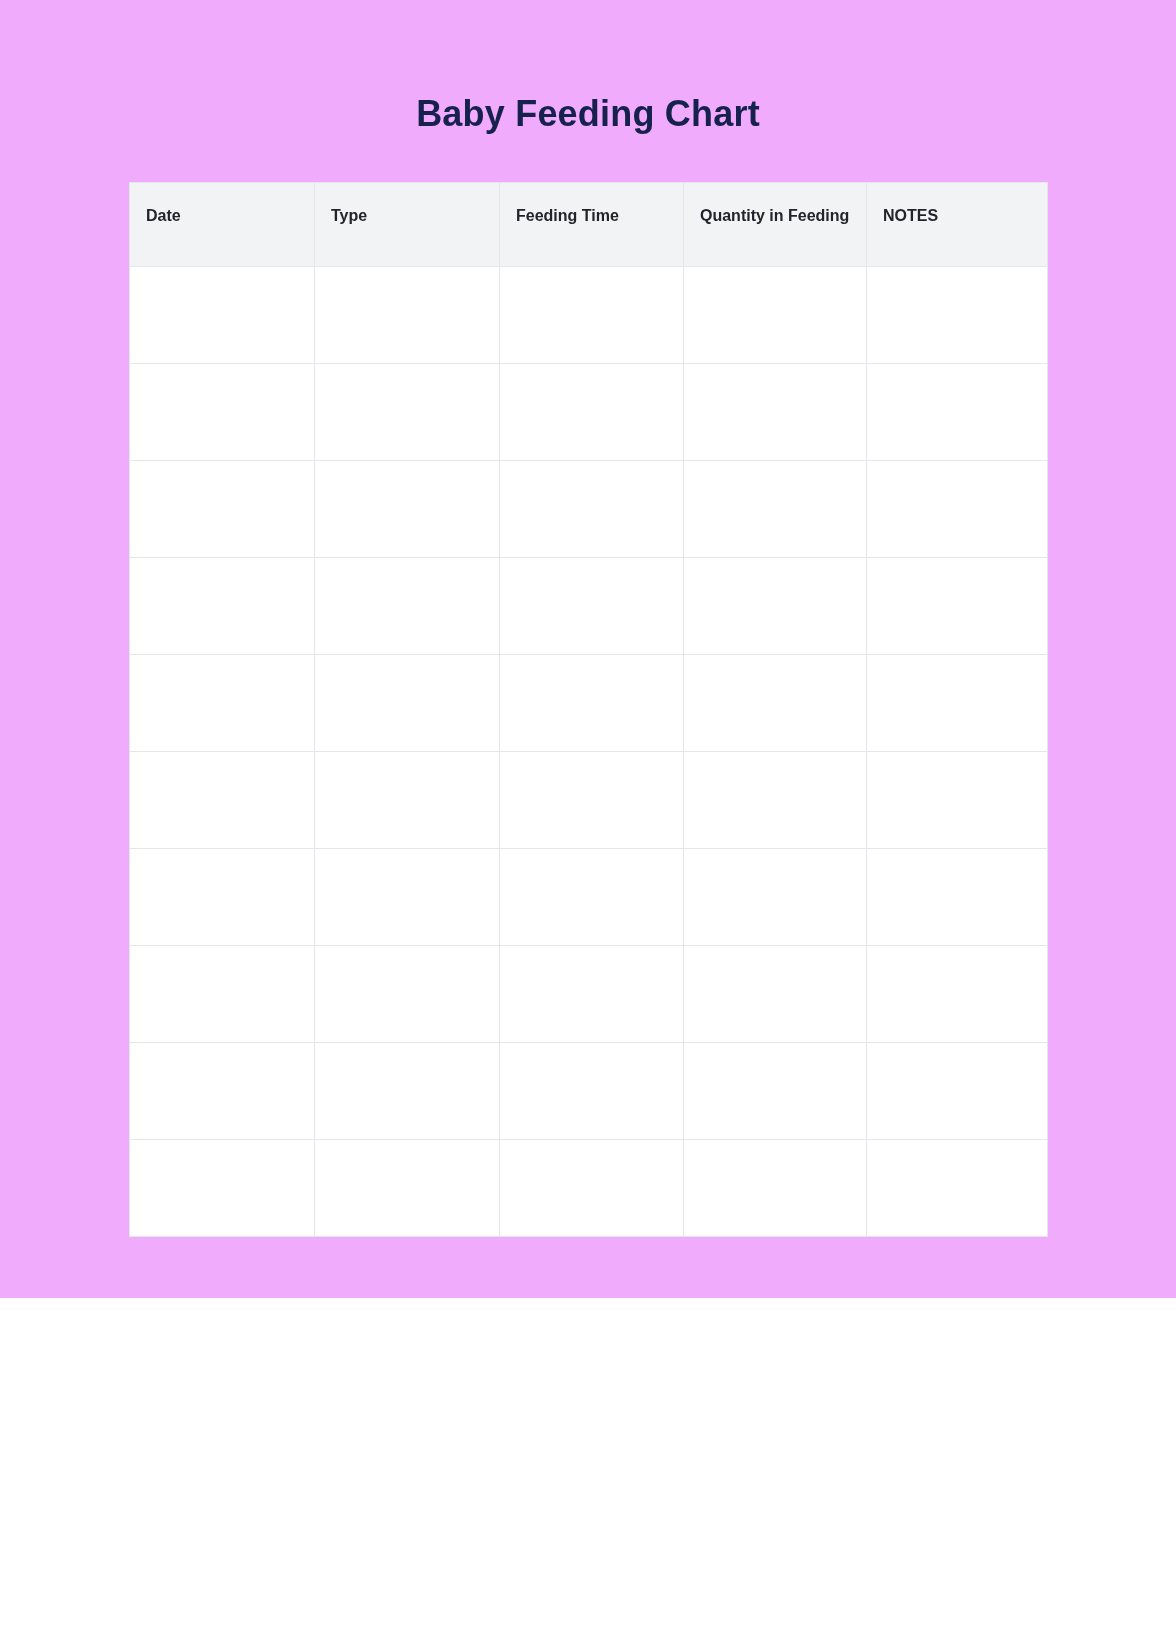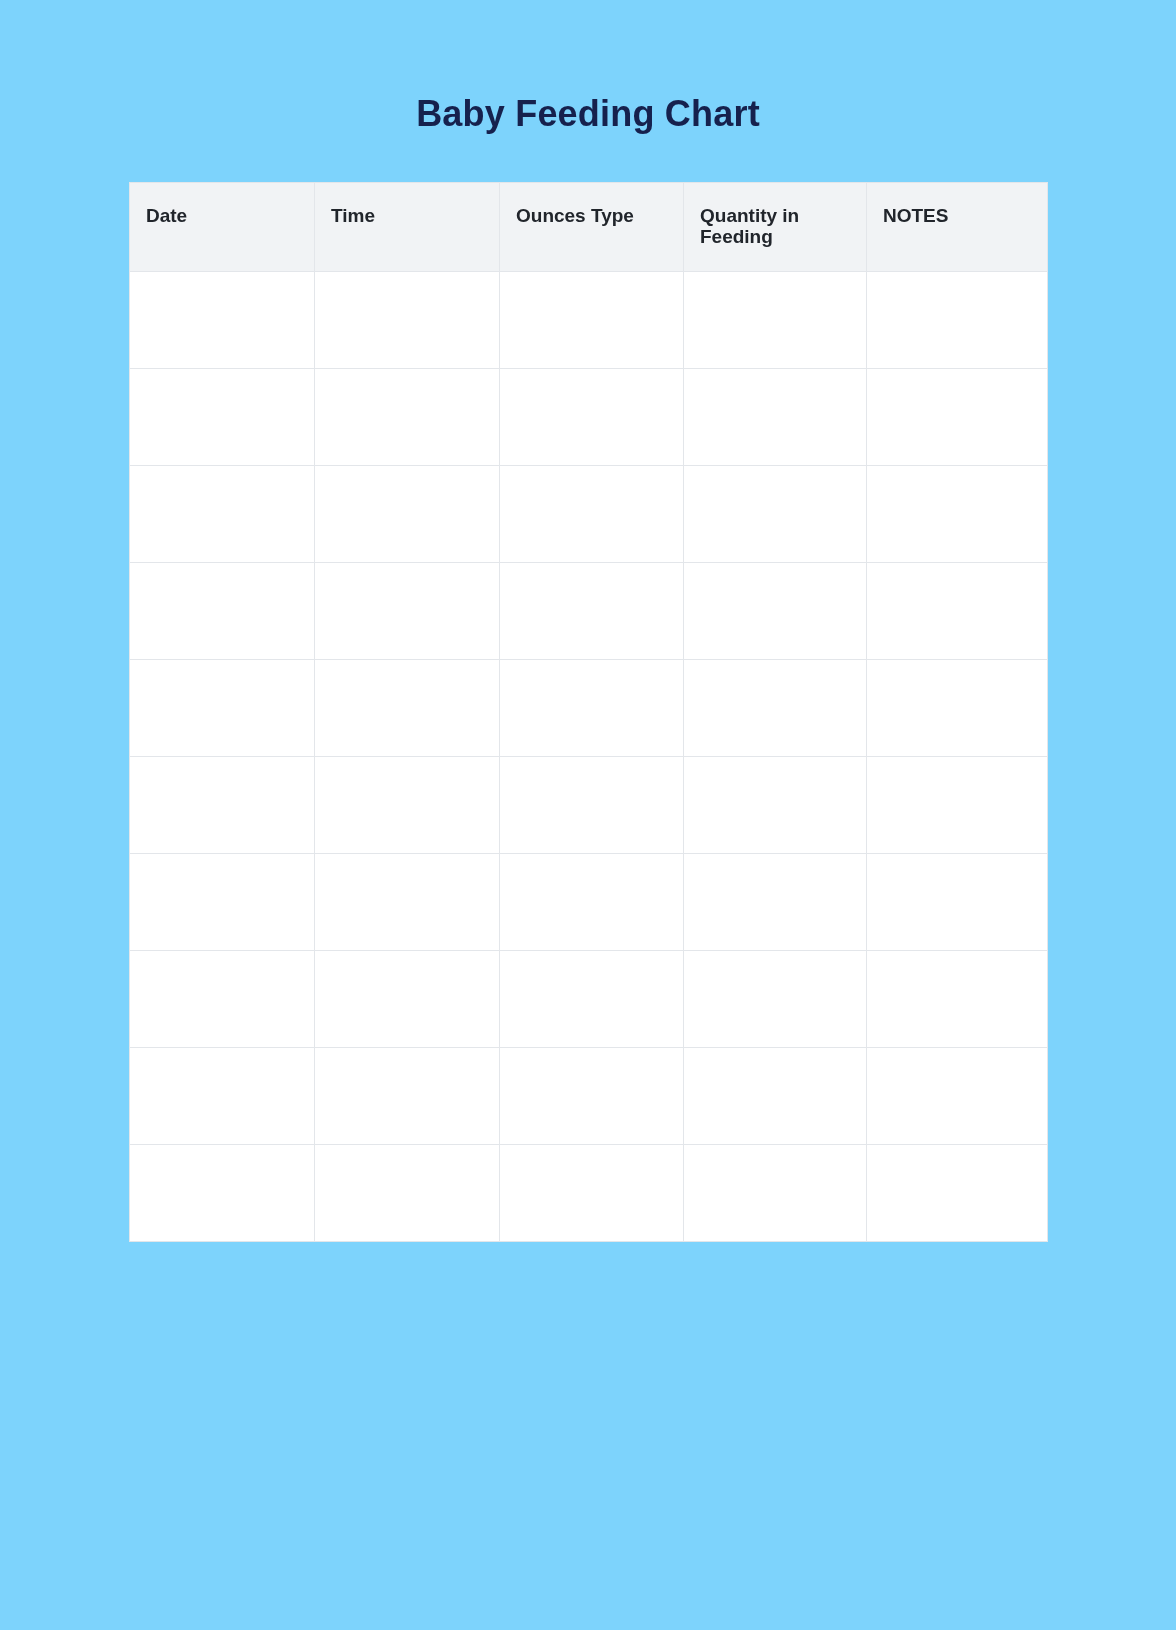--- a/index.html
+++ b/index.html
@@ -10,23 +10,23 @@
   body {
     width: 1176px;
     height: 1630px;
     font-family: "Liberation Sans", sans-serif;
     color: #1f2430;
     -webkit-font-smoothing: antialiased;
   }
   .page {
     position: relative;
     width: 1176px;
-    height: 1630px;
+    height: 1298px;
     box-sizing: border-box;
-    background: #7dd3fc;
+    background: #f0abfc;
   }
   .title {
     margin: 0;
     padding-top: 92px;
     text-align: center;
     font-size: 36px;
     line-height: 44px;
     font-weight: bold;
     color: #16214d;
     letter-spacing: 0.2px;
@@ -39,25 +39,25 @@
   table.chart {
     width: 918px;
     border-collapse: collapse;
     table-layout: fixed;
   }
   table.chart th {
     background: #f1f3f5;
     border: 1px solid #e3e6ea;
     text-align: left;
     vertical-align: top;
-    font-size: 19px;
+    font-size: 16px;
     line-height: 21px;
     font-weight: bold;
     color: #21252b;
-    padding: 22px 16px 24px 16px;
+    padding: 22px 16px 40px 16px;
     height: 32px;
     box-sizing: border-box;
   }
   table.chart td {
     border: 1px solid #e3e6ea;
     height: 96px;
     padding: 0;
     background: #ffffff;
   }
   col.c-date   { width: 185px; }
@@ -78,22 +78,22 @@
       <colgroup>
         <col class="c-date">
         <col class="c-time">
         <col class="c-type">
         <col class="c-qty">
         <col class="c-notes">
       </colgroup>
       <thead>
         <tr>
           <th>Date</th>
-          <th>Time</th>
-          <th>Ounces Type</th>
+          <th>Type</th>
+          <th>Feeding Time</th>
           <th>Quantity in Feeding</th>
           <th>NOTES</th>
         </tr>
       </thead>
       <tbody>
         <tr>
           <td></td>
           <td></td>
           <td></td>
           <td></td>

